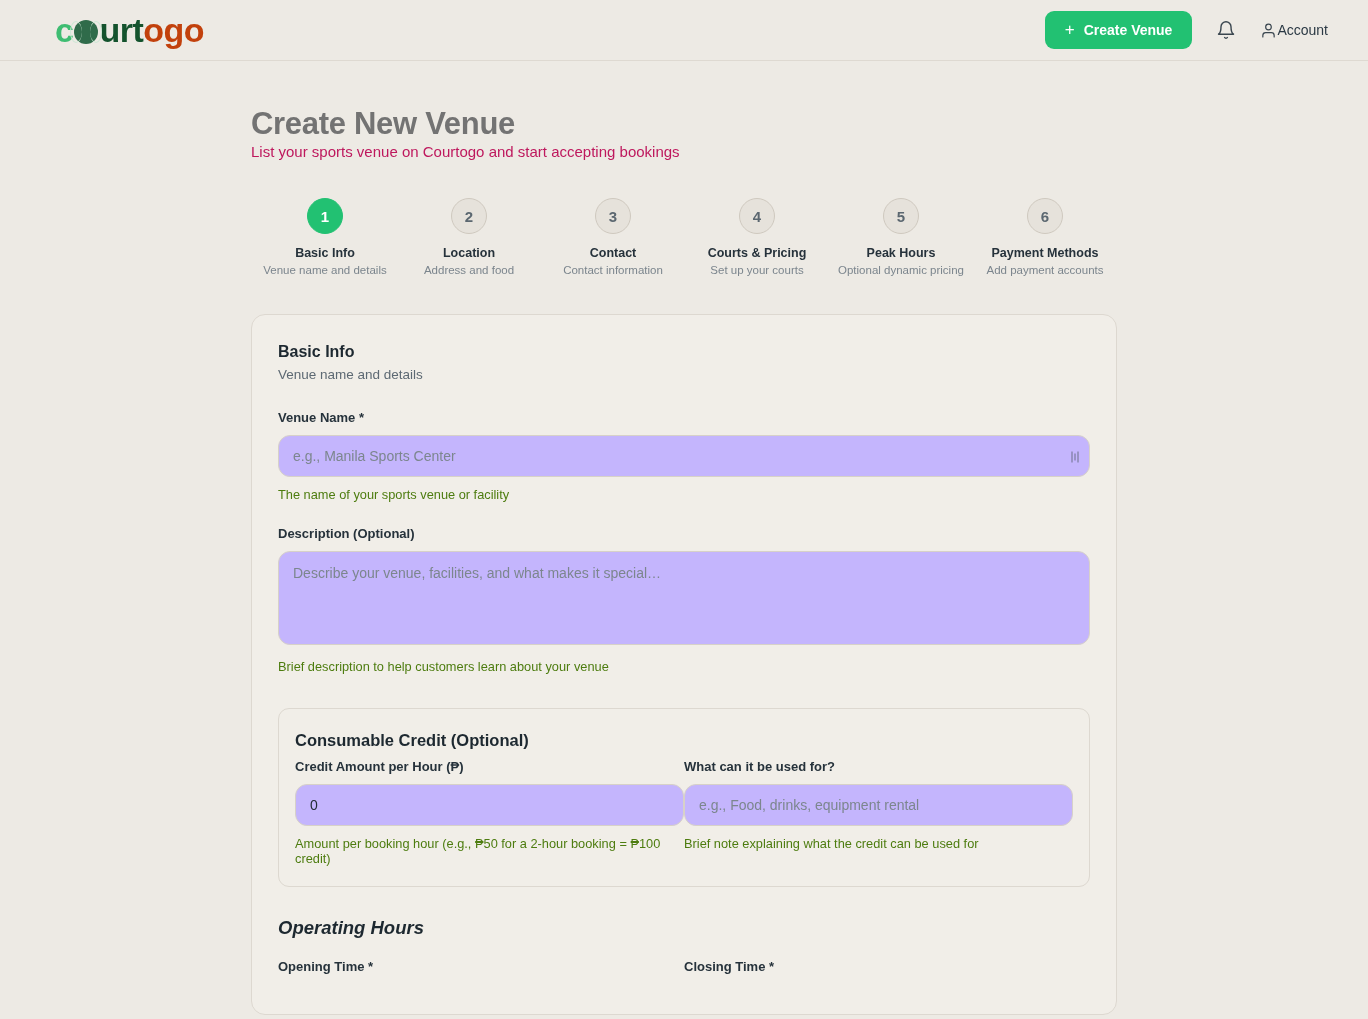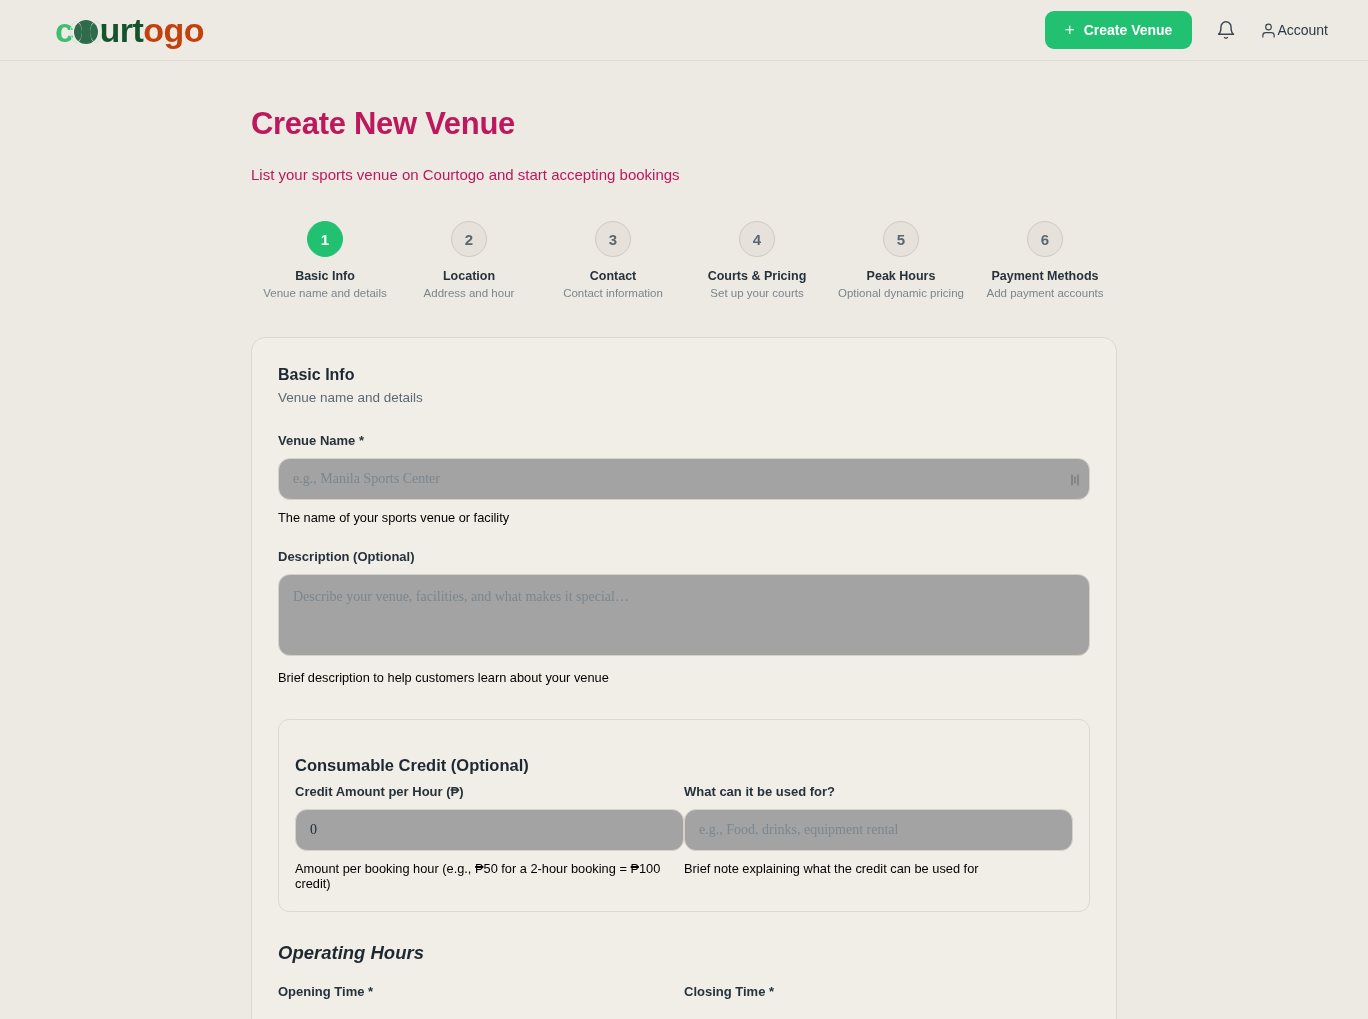--- a/index.html
+++ b/index.html
@@ -94,23 +94,23 @@
     width: 1368px;
   }
   .container {
     width: 866px;
     margin: 0 auto;
     padding-left: 0;
   }
   h1.title {
     font-size: 31px;
     font-weight: bold;
-    margin: 0 0 24px 0;
+    margin: 0 0 1px 0;
     letter-spacing: -0.3px;
-    color: #be185d;
+    color: #737373;
   }
   .subtitle {
     font-size: 15px;
     color: #be185d;
     margin: 0 0 38px 0;
   }
 
   
   .stepper {
     display: flex;
@@ -186,54 +186,54 @@
     font-weight: bold;
     color: #26323b;
     margin-bottom: 10px;
     display: block;
   }
   .input {
     width: 100%;
     height: 42px;
     border: 1px solid #d7d1c8;
     border-radius: 12px;
-    background: #a3a3a3;
+    background: #c4b5fd;
     padding: 0 14px;
     font-size: 14px;
     color: #222c34;
-    font-family: Liberation Serif, serif;
+    font-family: Liberation Sans, sans-serif;
     outline: none;
   }
   .input::placeholder { color: #7c868e; }
   .input-wrap { position: relative; }
   .resize-handle {
     position: absolute;
     right: 9px; top: 50%;
     transform: translateY(-50%);
     width: 11px; height: 13px;
     opacity: 0.55;
   }
   .hint {
     font-size: 12.8px;
-    color: #000000;
+    color: #4d7c0f;
     margin: 10px 0 0 0;
   }
   .block { margin-bottom: 24px; }
   textarea.input {
-    height: 82px;
+    height: 94px;
     padding: 12px 14px;
     resize: none;
     line-height: 1.4;
   }
 
   
   .credit-box {
     border: 1px solid #ddd8d0;
     border-radius: 11px;
-    padding: 36px 16px 20px 16px;
+    padding: 22px 16px 20px 16px;
     margin-top: 34px;
     margin-bottom: 30px;
   }
   .credit-title {
     font-size: 16.5px;
     font-weight: bold;
     margin: 0 0 9px 0;
     color: #1d2830;
   }
   .credit-sub {
@@ -296,21 +296,21 @@
     <div class="stepper">
       <div class="step active">
         <div class="circle">1</div>
         <div class="step-label">Basic Info</div>
         <div class="step-desc">Venue name and details</div>
       </div>
       <div class="connector"></div>
       <div class="step">
         <div class="circle">2</div>
         <div class="step-label">Location</div>
-        <div class="step-desc">Address and hour</div>
+        <div class="step-desc">Address and food</div>
       </div>
       <div class="connector"></div>
       <div class="step">
         <div class="circle">3</div>
         <div class="step-label">Contact</div>
         <div class="step-desc">Contact information</div>
       </div>
       <div class="connector"></div>
       <div class="step">
         <div class="circle">4</div>

